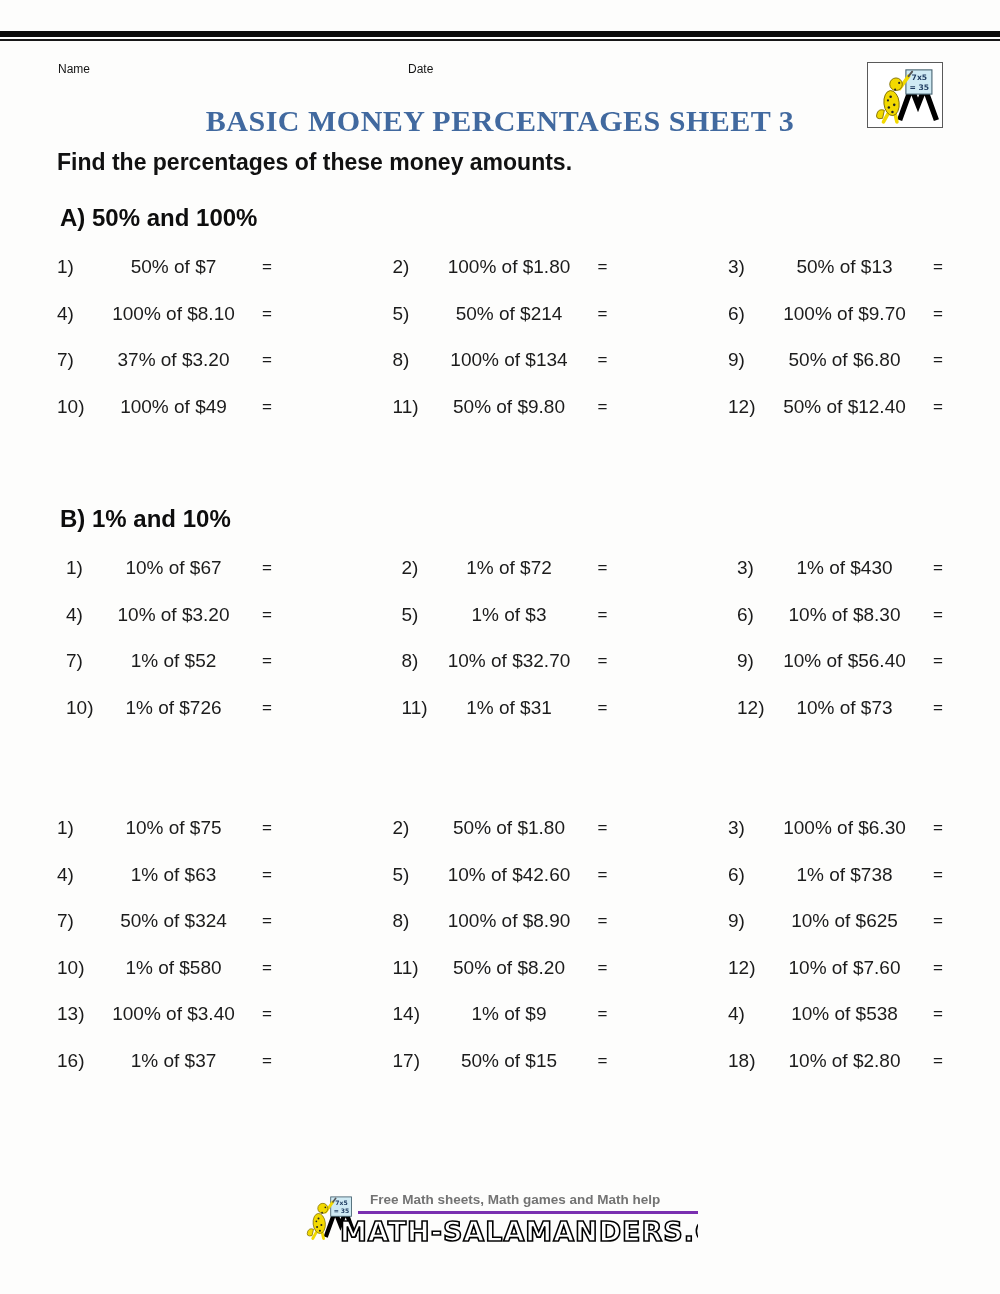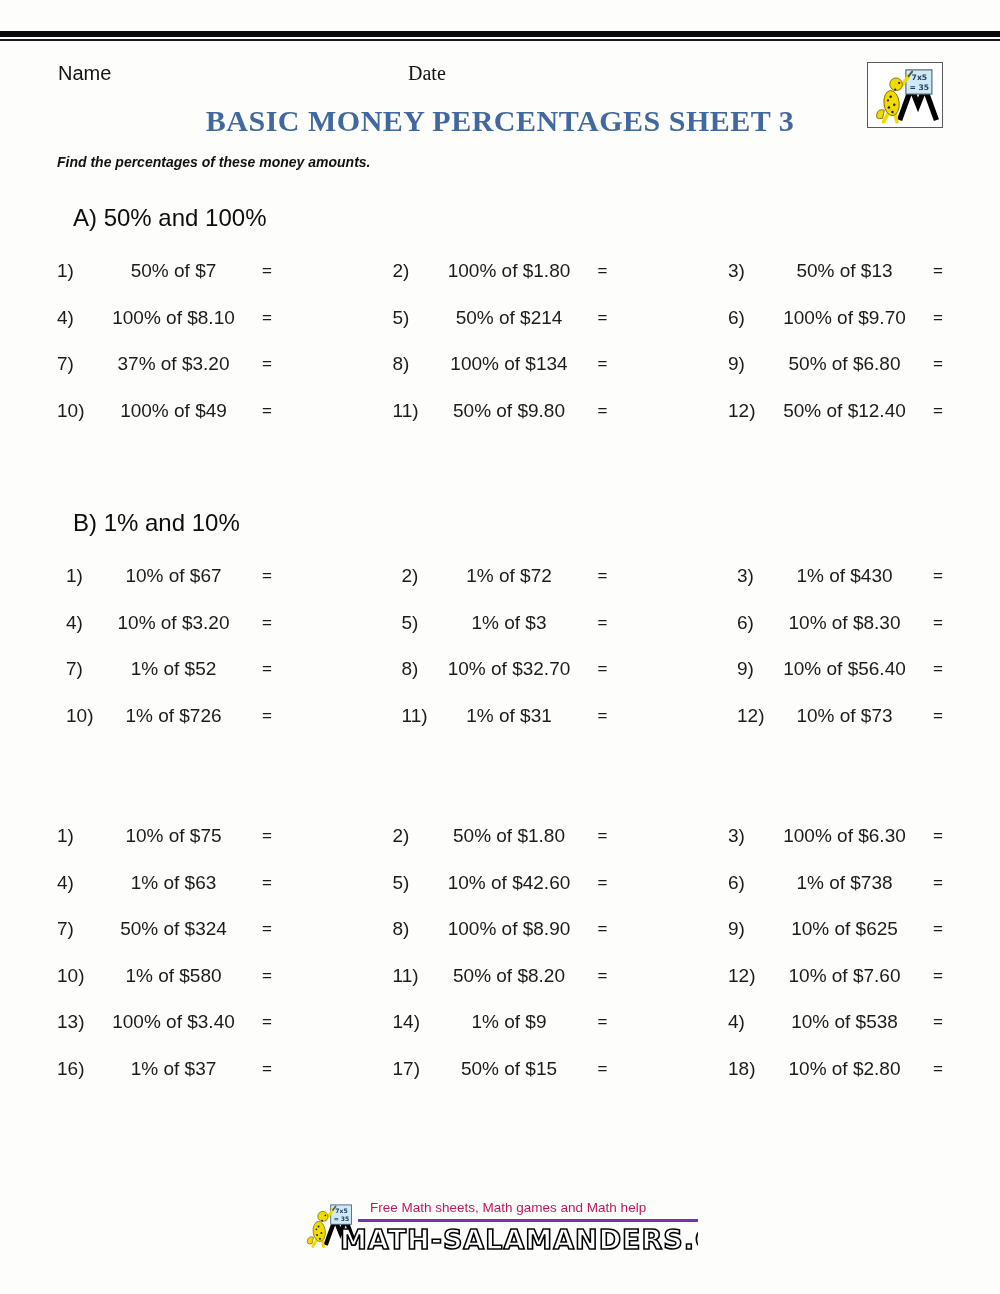--- a/index.html
+++ b/index.html
@@ -13,23 +13,23 @@
   }
   .top-rule {
     margin-top:31px;
     border-top:6px solid #0a0a0a;
     height:2px;
     border-bottom:2px solid #181818;
   }
   .content { padding:0 57px; }
 
   
-  .meta-row { position:relative; margin-top:21px; height:20px; font-size:20px; color:#141414; }
+  .meta-row { position:relative; margin-top:21px; height:20px; font-size:12px; color:#141414; }
   .name-label { position:absolute; left:1px; top:0; }
-  .date-label { position:absolute; left:351px; top:0;font-family:Liberation Serif, serif; }
+  .date-label { position:absolute; left:351px; top:0; }
   .logo-card {
     position:absolute; right:0; top:0;
     width:76px; height:66px;
     background:#ffffff;
     border:1px solid #5a5a5a;
     box-sizing:border-box;
     display:flex; align-items:center; justify-content:center;
   }
 
   h1.title {
@@ -37,32 +37,31 @@
     font-family:"Liberation Serif", serif;
     font-weight:bold;
     font-size:30px;
     line-height:34px;
     letter-spacing:0.5px;
     color:#41699f;
     text-align:center;
   }
   .subtitle {
     margin:12px 0 0;
-    font-size:14px;
+    font-size:23px;
     line-height:24px;
     font-weight:bold;
-    font-style:italic;
     color:#111;
   }
 
   .sec h2 {
-    margin:16px;
+    margin:3px;
     font-size:24px;
     line-height:28px;
-    font-weight:normal;
+    font-weight:bold;
     color:#0d0d0d;
   }
   .sec-a { margin-top:30px; }
   .sec-b { margin-top:75px; }
   .sec-c { margin-top:74px; }
 
   .problems {
     margin-top:12px;
     display:grid;
     grid-template-columns:repeat(3, 215px);
@@ -84,22 +83,22 @@
   .footer {
     margin-top:106px;
     display:flex;
     justify-content:center;
     align-items:flex-start;
   }
   .footer-logo { flex:none; margin-top:3px; }
   .footer-right { display:flex; flex-direction:column; }
   .tagline {
     font-size:13.5px;
-    font-weight:normal;
-    color:#be185d;
+    font-weight:bold;
+    color:#737373;
     padding:2px 6px 4px 12px;
   }
   .purple-rule { border-top:3px solid #7a2fb0; }
   .site-svg { margin:1px 0 0 -20px; }
   .site-text {
     font-family:"DejaVu Sans", sans-serif;
     font-size:27px;
     font-weight:bold;
     letter-spacing:1px;
     fill:#ffffff;

